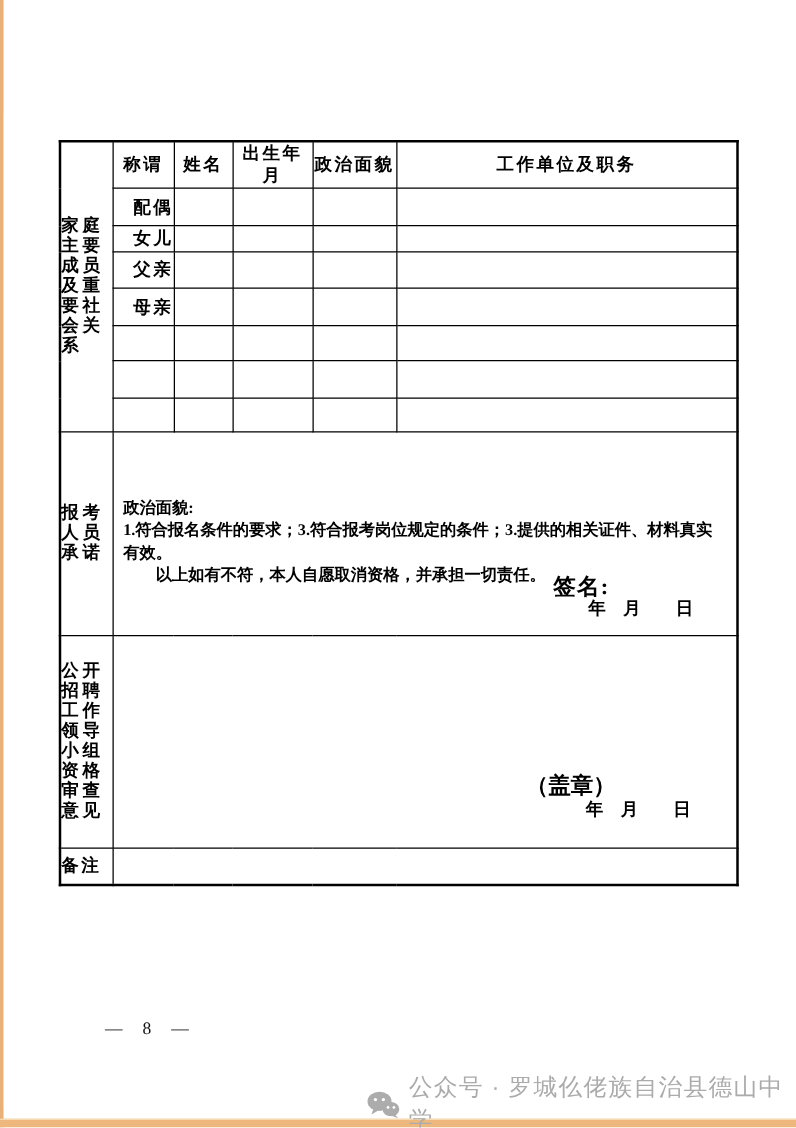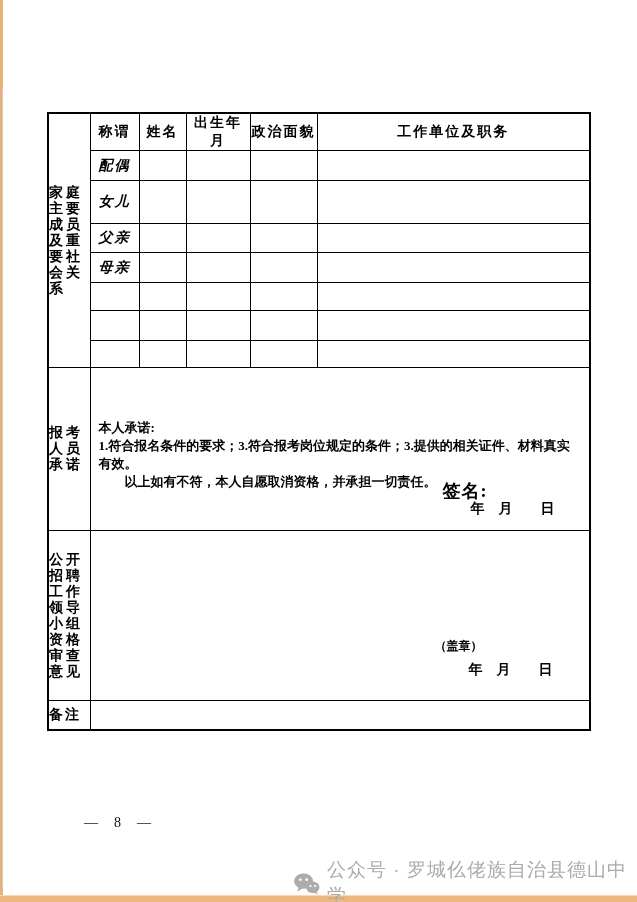--- a/index.html
+++ b/index.html
@@ -32,44 +32,44 @@
   table.form{
     position:absolute;left:47px;top:112px;width:542px;
     border-collapse:collapse;table-layout:fixed;z-index:4;
   }
   table.form td{
     border:1px solid #000;padding:0;vertical-align:middle;
     color:#000;font-weight:bold;
   }
   table.form{border:2px solid #000;}
   tr.rh{height:35px;}
-  tr.rd1{height:30px;} tr.rd2{height:43px;} tr.rd3{height:29px;}
+  tr.rd1{height:30px;} tr.rd2{height:21px;} tr.rd3{height:29px;}
   tr.rd4{height:30px;} tr.rd5{height:28px;} tr.rd6{height:30px;} tr.rd7{height:27px;}
   tr.rpledge{height:163px;} tr.rreview{height:170px;} tr.rremarks{height:29px;}
   td.hcell{
     text-align:center;font-size:14px;letter-spacing:2px;
   }
   td.rel{
-    text-align:center;font-size:14px;letter-spacing:2px;font-style:italic;
+    text-align:right;font-size:14px;letter-spacing:2px;
   }
   td.vlabel{
     text-align:left;font-size:14px;line-height:16px;letter-spacing:3px;
     white-space:pre-line;
   }
   td.hlabel{
     text-align:left;font-size:14px;letter-spacing:2px;
   }
   td.bigcell{position:relative;vertical-align:top;}
   .pledge-text{
     padding:11px 6px 0 8px;font-size:13px;line-height:18px;font-weight:bold;
   }
   .pledge-text div{white-space:pre;}
   .sign-label{position:absolute;left:352px;top:111px;font-size:18px;letter-spacing:1px;}
   .sign-date{position:absolute;left:380px;top:132px;font-size:14px;}
-  .stamp-label{position:absolute;left:344px;top:107px;font-size:12px;}
+  .stamp-label{position:absolute;left:330px;top:107px;font-size:18px;}
   .stamp-date{position:absolute;left:378px;top:130px;font-size:14px;}
   
   .page-number{
     position:absolute;left:84px;top:814px;z-index:4;
     font-size:14px;color:#111;letter-spacing:1px;
   }
   .watermark{
     position:absolute;left:293px;top:857px;z-index:4;
     display:flex;align-items:center;gap:7px;
     color:#ababab;font-size:19px;letter-spacing:1px;
@@ -158,21 +158,21 @@
     <td></td>
     <td></td>
   </tr>
 
   <tr class="rpledge">
     <td class="vlabel">报考
 人员
 承诺</td>
     <td class="bigcell" colspan="5">
       <div class="pledge-text">
-        <div>本人承诺:</div>
+        <div>政治面貌:</div>
         <div>1.符合报名条件的要求；3.符合报考岗位规定的条件；3.提供的相关证件、材料真实</div>
         <div>有效。</div>
         <div>　　以上如有不符，本人自愿取消资格，并承担一切责任。</div>
       </div>
       <div class="sign-label">签名:</div>
       <div class="sign-date">年　月　　日</div>
     </td>
   </tr>
 
   <tr class="rreview">

